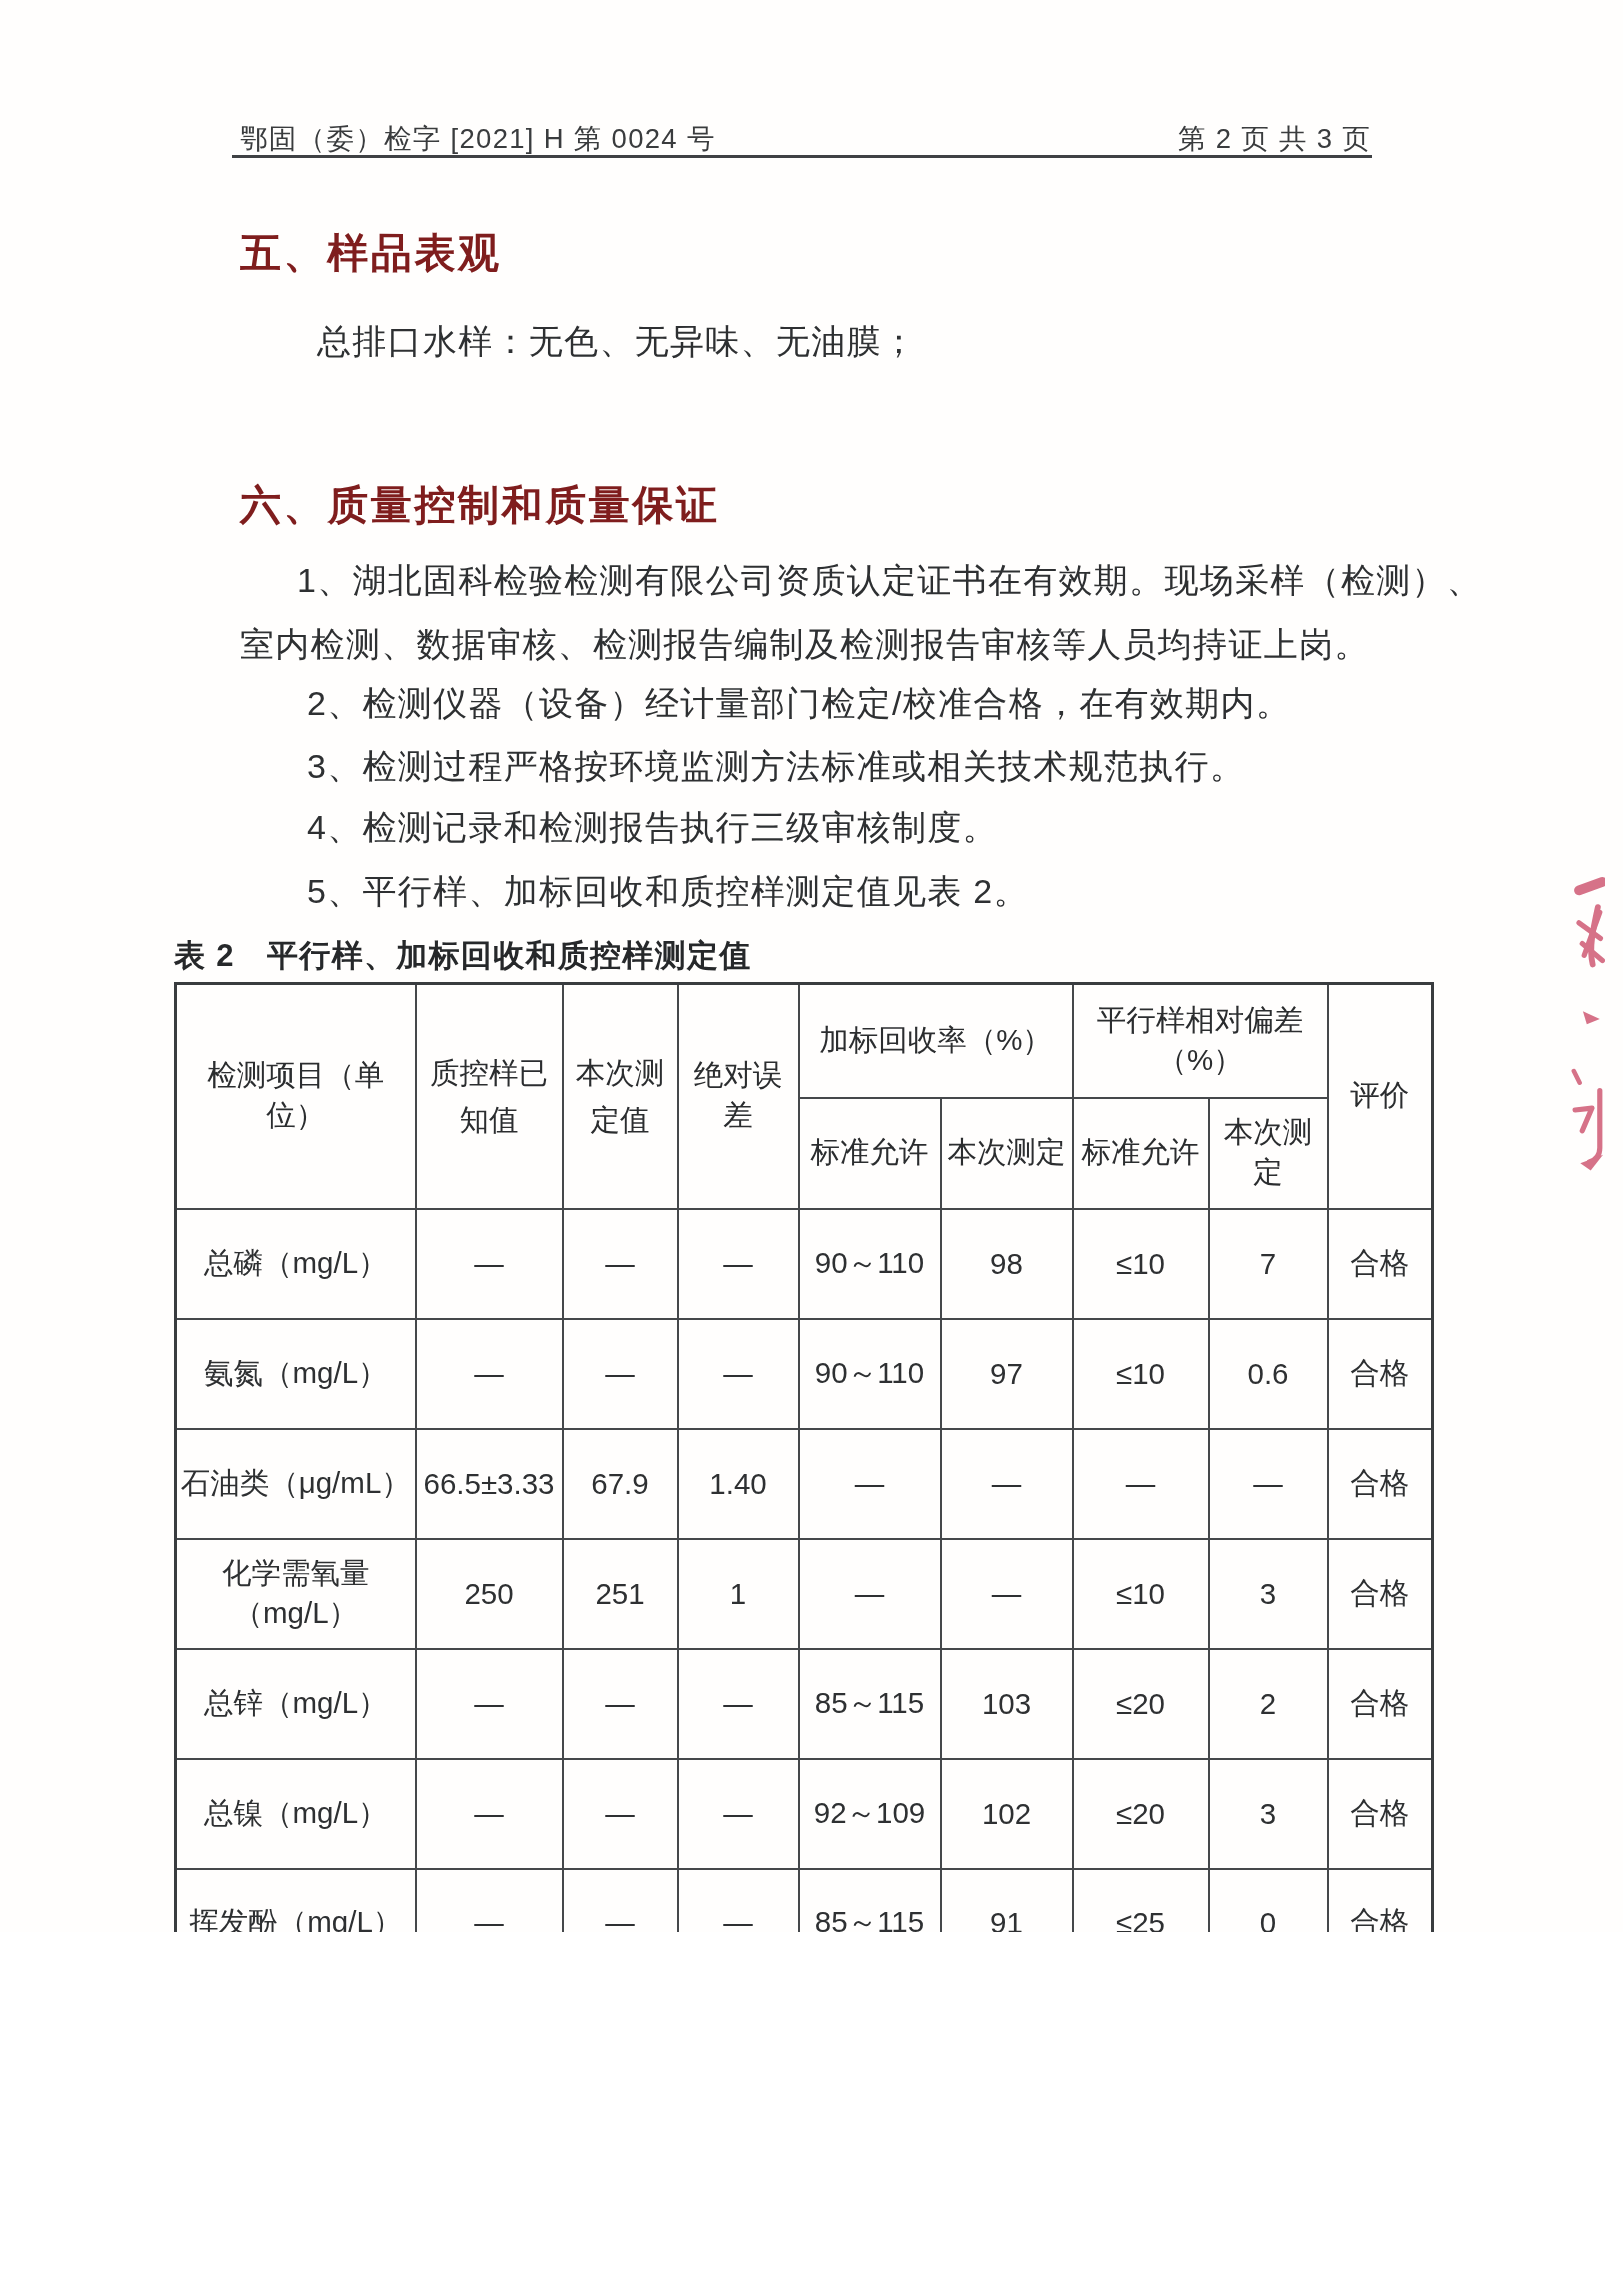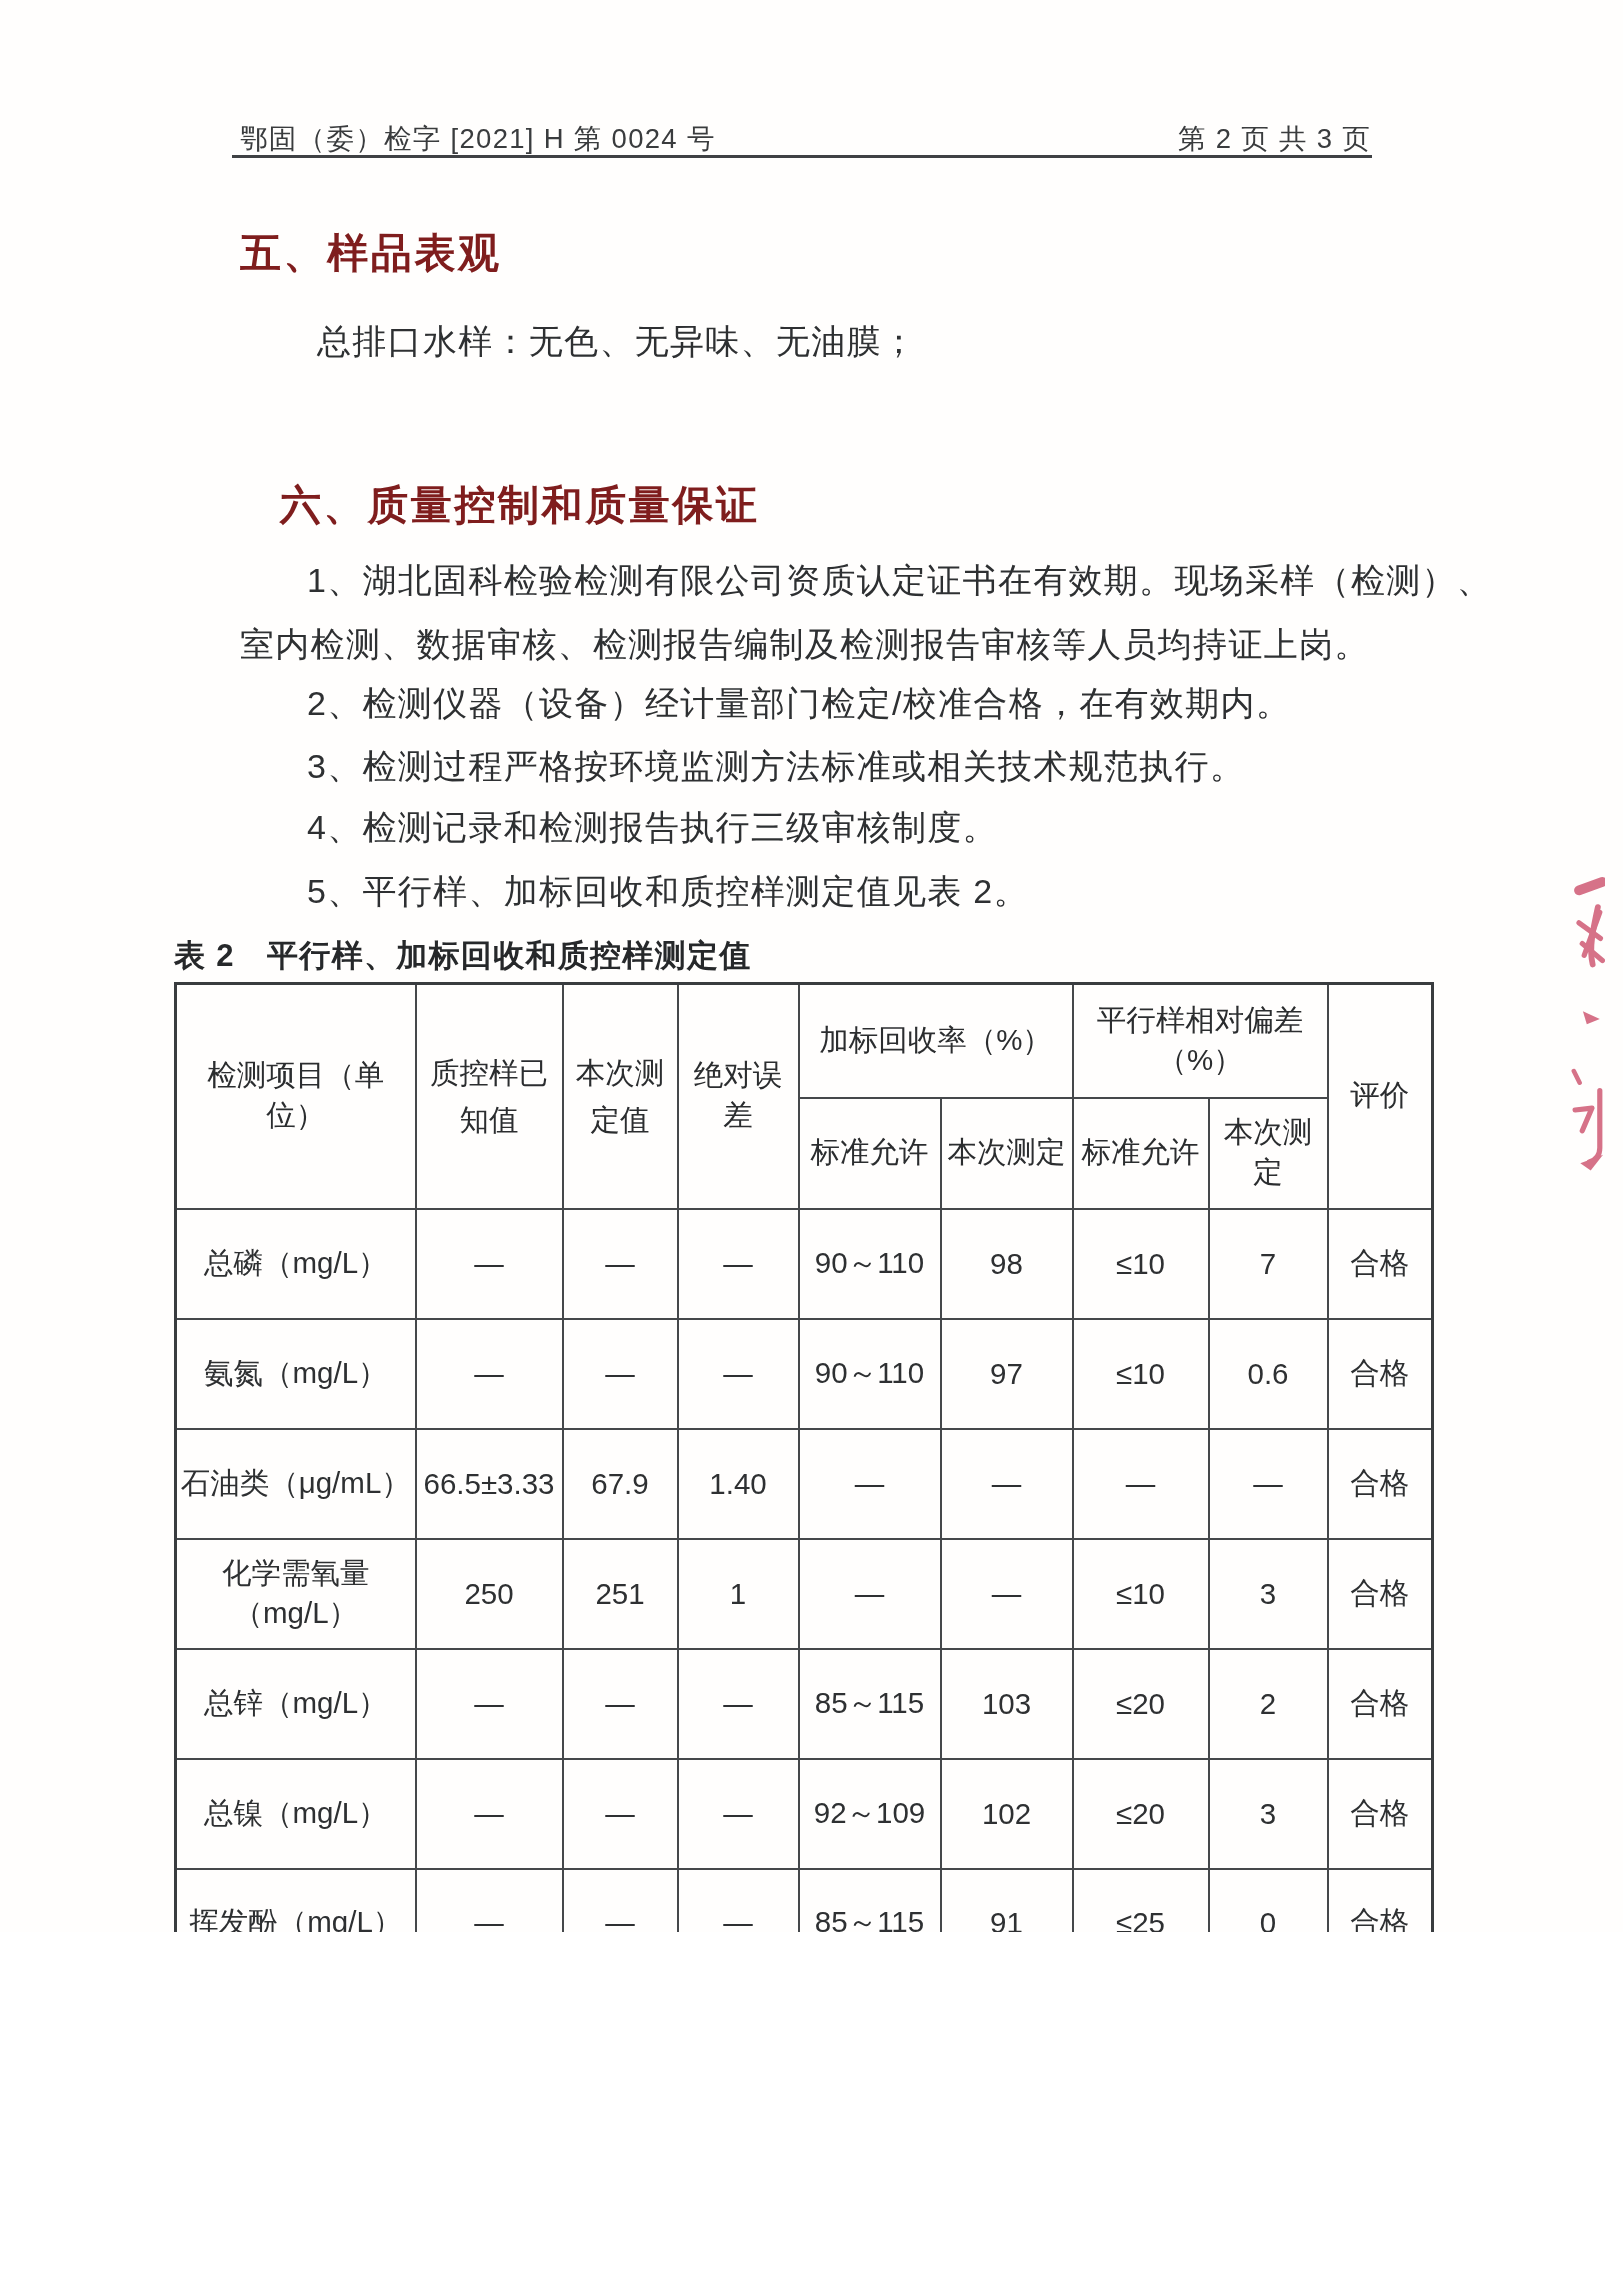--- a/index.html
+++ b/index.html
@@ -19,27 +19,27 @@
   }
   .header-rule{
     position:absolute;top:155px;left:232px;width:1140px;height:3.3px;
     background:#3f4144;
   }
   .sec-title{
     font-size:41px;font-weight:bold;color:#7f1d1d;
     letter-spacing:2.6px;line-height:1.1;margin:0;
   }
   .s5{top:231px;left:240px;}
-  .s6{top:483px;left:240px;margin-left:40px;}
+  .s6{top:483px;left:240px;}
   .body-line{
     font-size:34px;line-height:1.2;margin:0;color:#2e3032;letter-spacing:1.3px;
   }
   .l1{top:321px;left:317px;}
   .l2{top:398px;left:307px;}
-  .p1l1{top:560px;left:307px;text-align:center;}
+  .p1l1{top:560px;left:297px;text-align:center;}
   .p1l2{top:624px;left:240px;}
   .p2{top:683px;left:307px;}
   .p3{top:746px;left:307px;}
   .p4{top:807px;left:307px;}
   .p5{top:871px;left:307px;}
   .table-title{
     position:absolute;top:935px;left:174px;width:1258px;
     text-align:left;font-size:31px;font-weight:bold;color:#26282a;
     letter-spacing:1.3px;
   }

